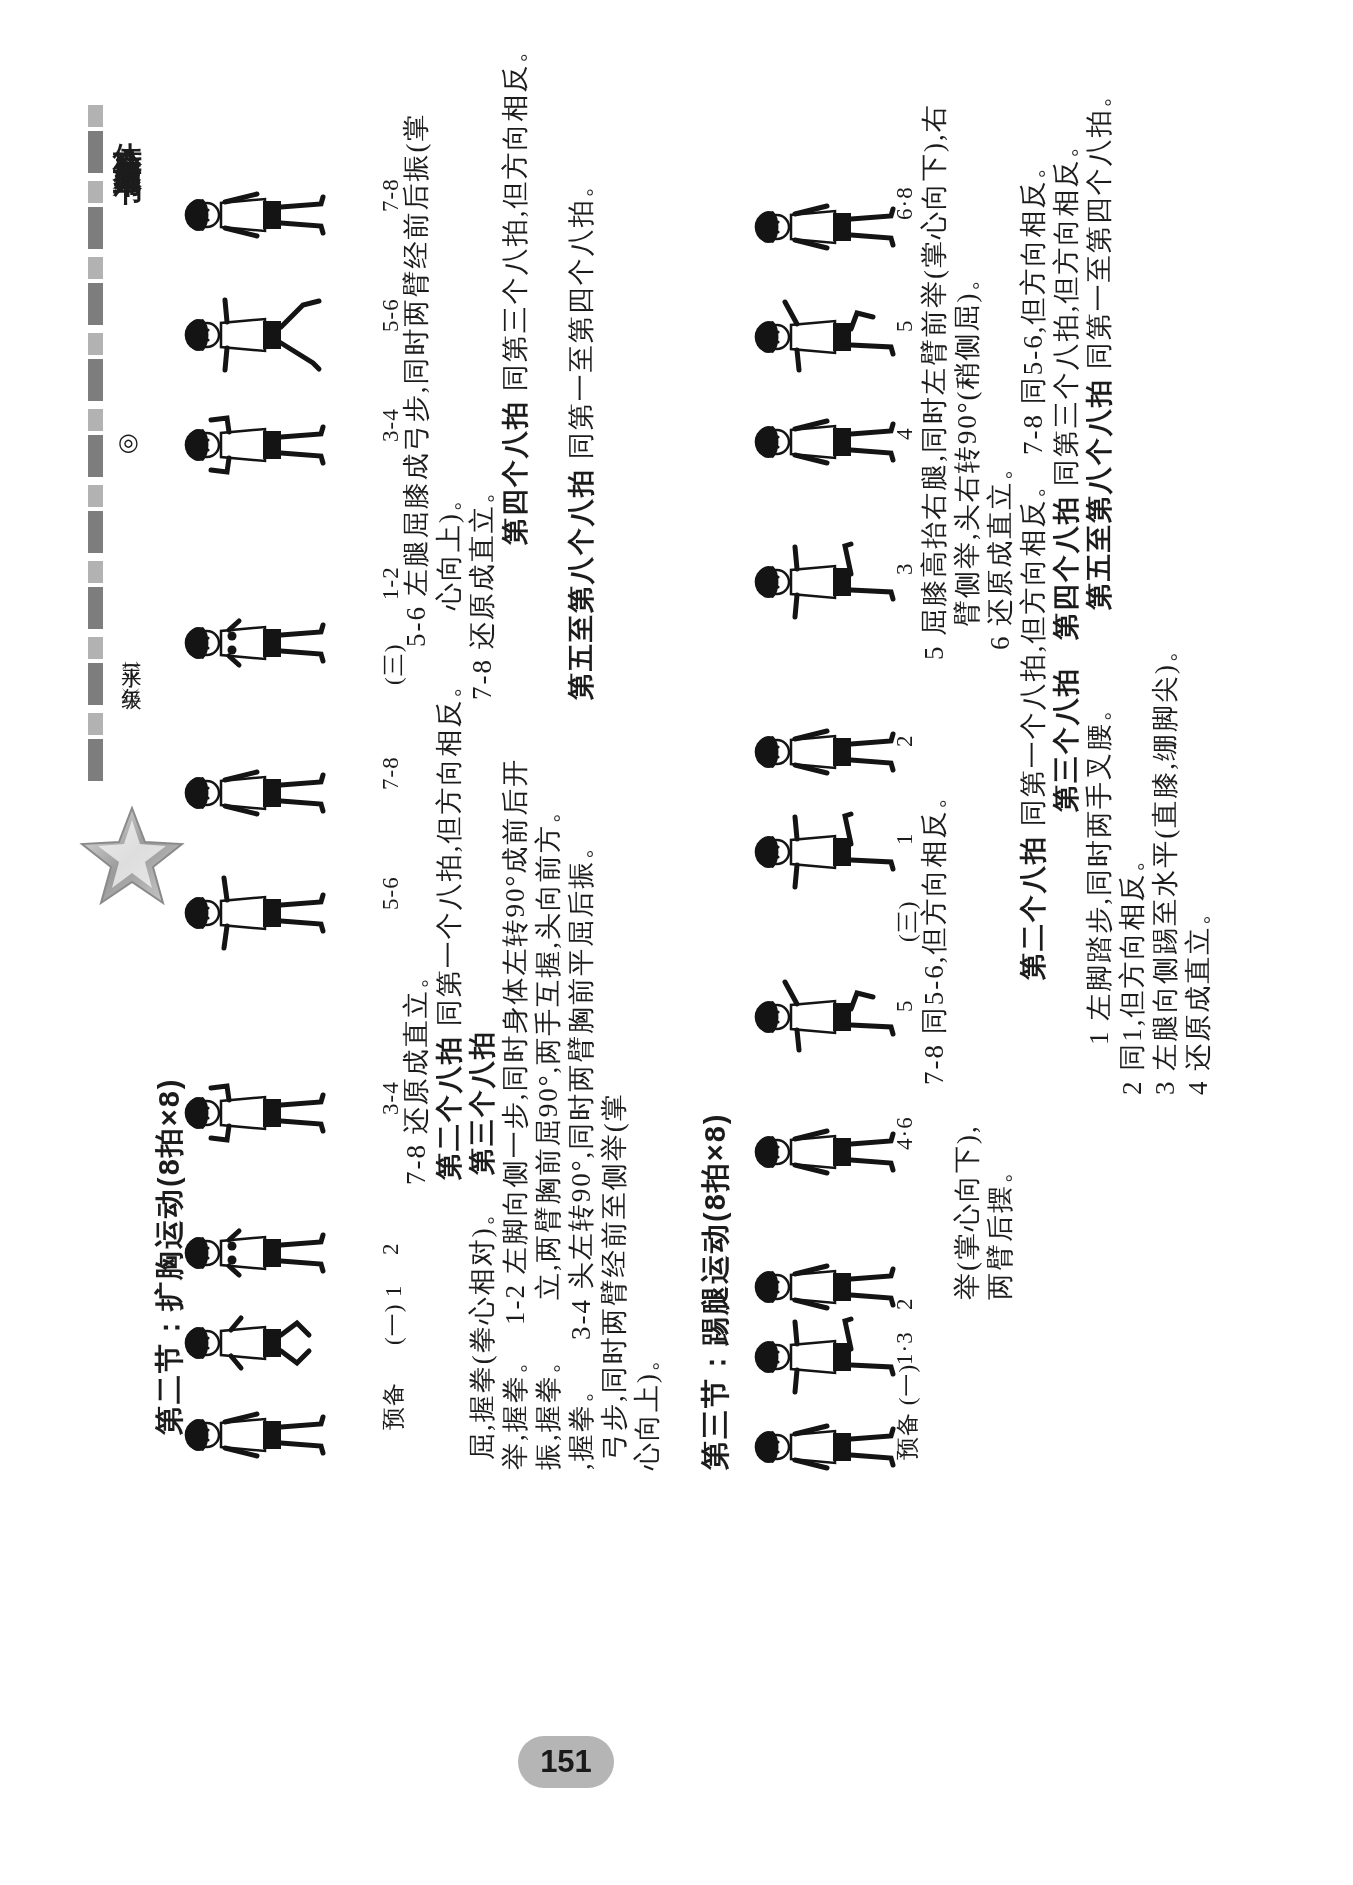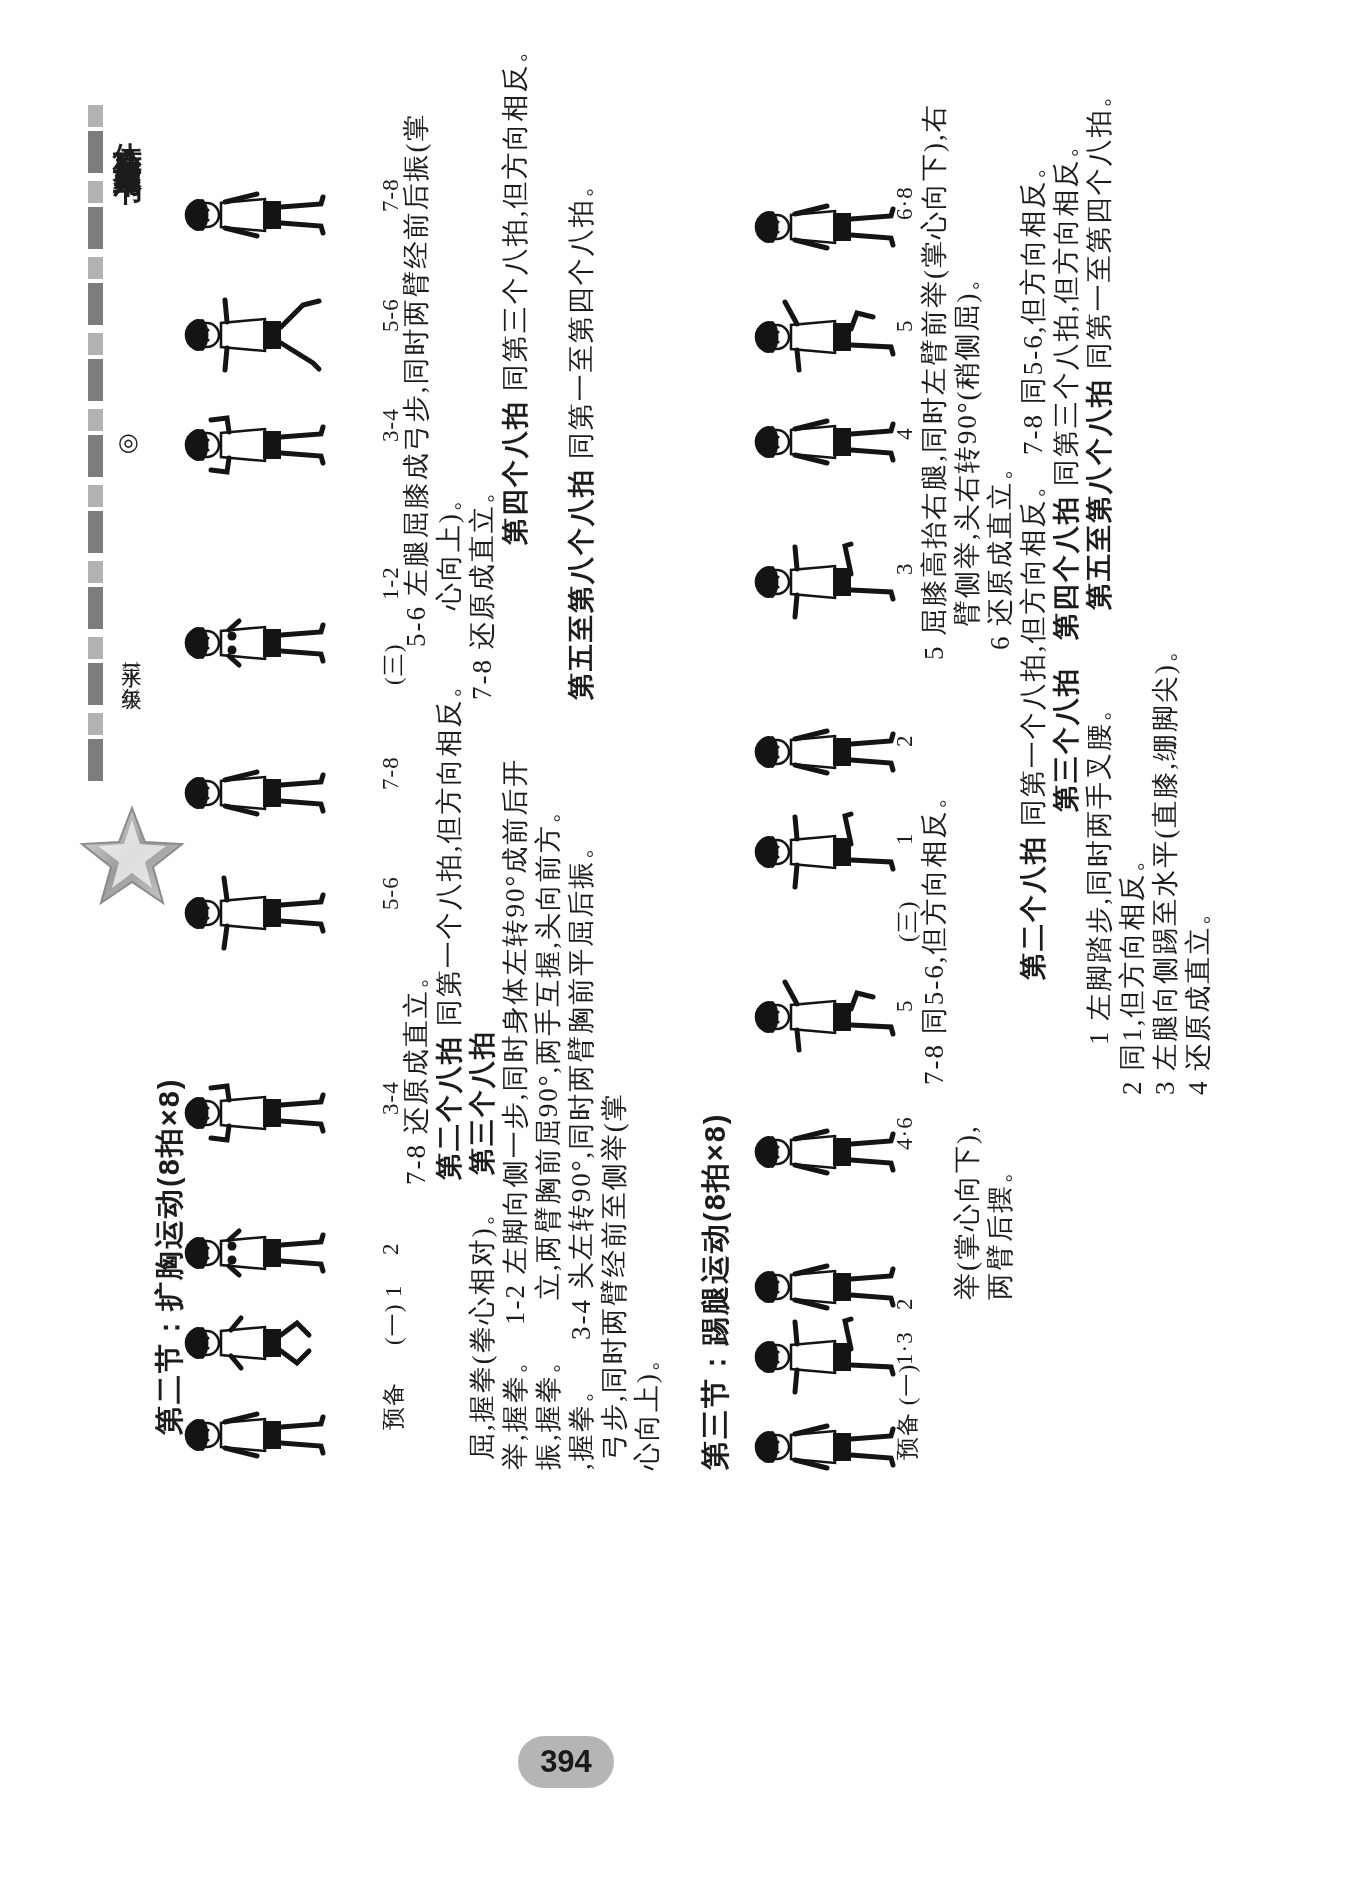--- a/index.html
+++ b/index.html
@@ -424,15 +424,15 @@
       <div class="run" style="left: 1430px; top: 1017px;">7-8 同5-6,但方向相反。</div>
       <div class="run" style="left: 1073px; top: 1050px;"><b>第三个八拍</b></div>
       <div class="run" style="left: 1245px; top: 1050px;"><b>第四个八拍</b> 同第三个八拍,但方向相反。</div>
       <div class="run" style="left: 840px; top: 1083px;">1 左脚踏步,同时两手叉腰。</div>
       <div class="run" style="left: 1275px; top: 1083px;"><b>第五至第八个八拍</b> 同第一至第四个八拍。</div>
       <div class="run" style="left: 790px; top: 1116px;">2 同1,但方向相反。</div>
       <div class="run" style="left: 790px; top: 1149px;">3 左腿向侧踢至水平(直膝,绷脚尖)。</div>
       <div class="run" style="left: 790px; top: 1182px;">4 还原成直立。</div>
     </div>
 
-  <div id="pagenum">394</div>
+  <div id="pagenum">151</div>
 
 </div>
 
 </body></html>

